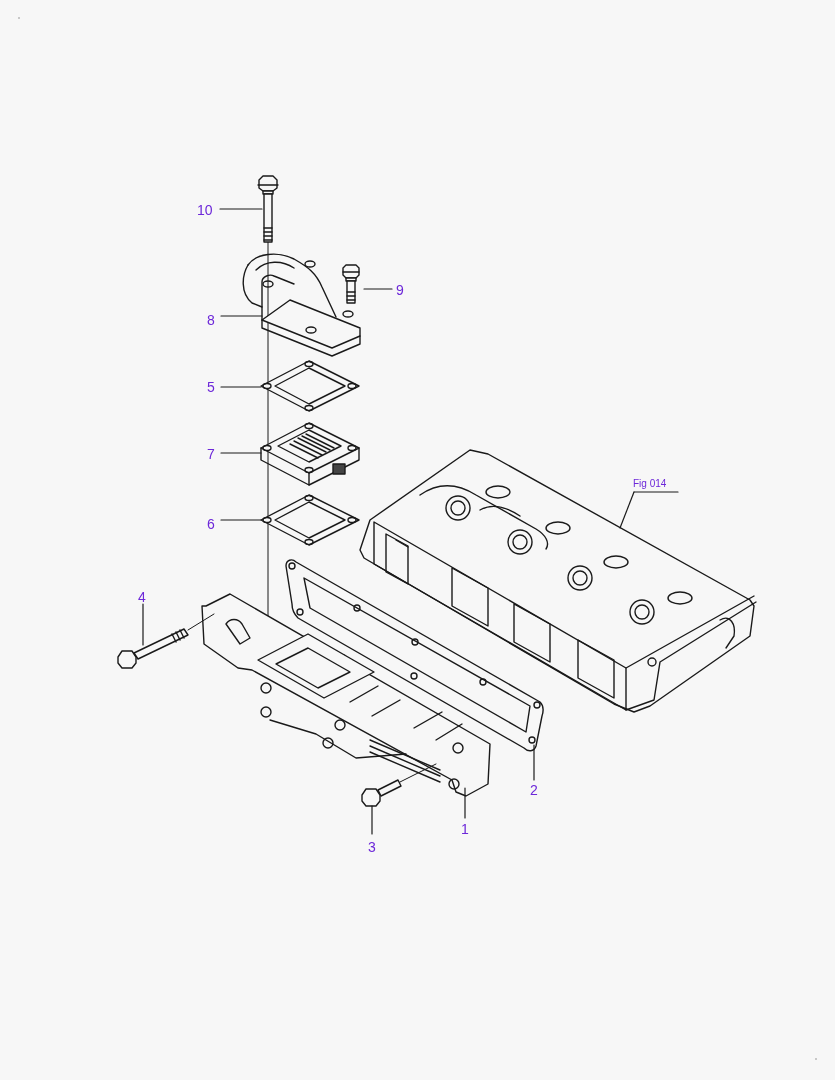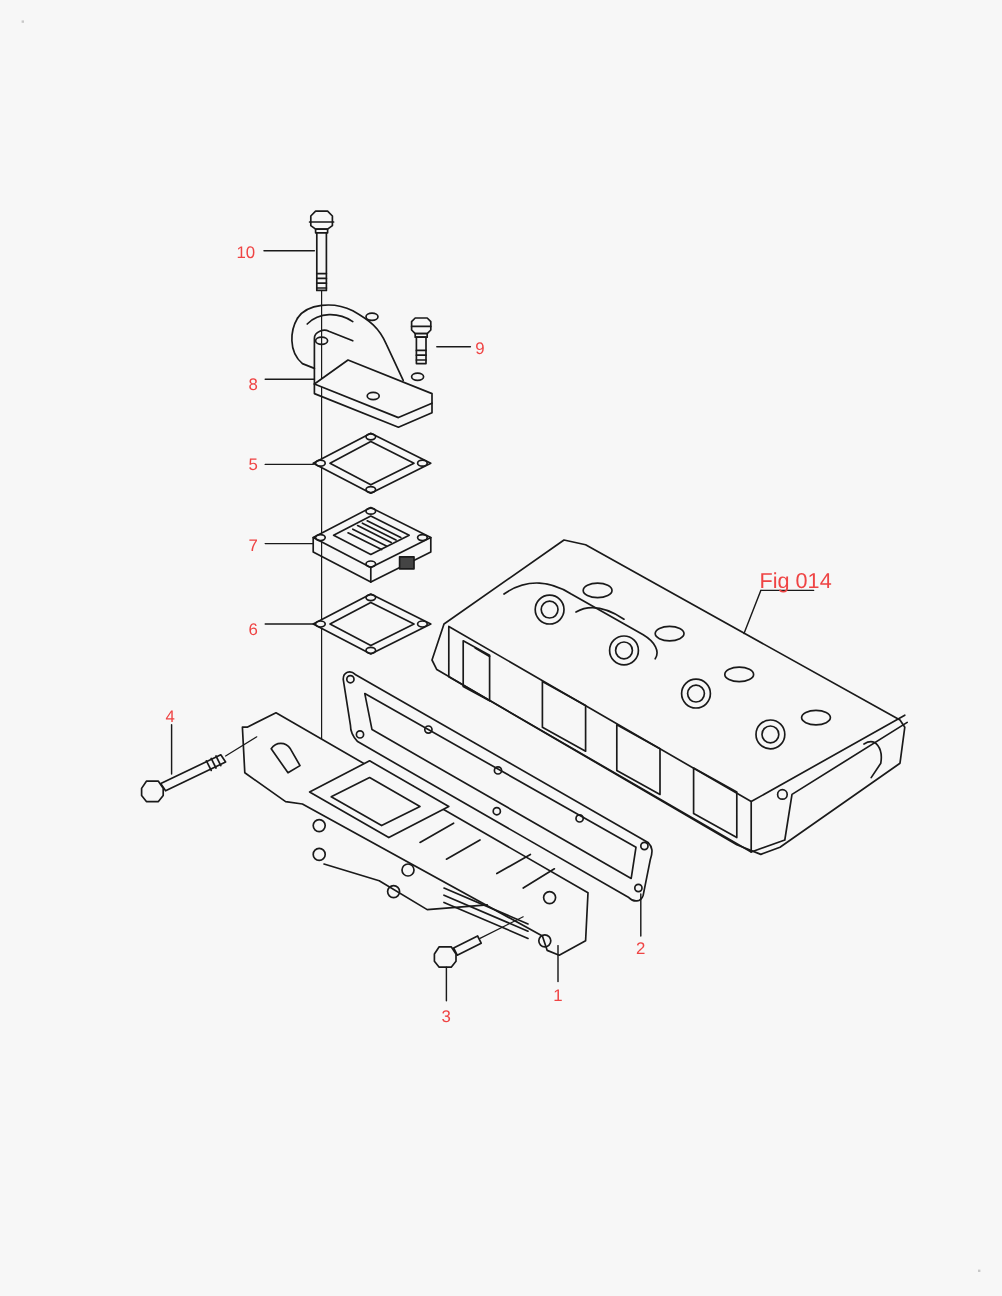--- a/index.html
+++ b/index.html
@@ -1,20 +1,20 @@
 <!DOCTYPE html>
 <html><head>
 <meta charset="utf-8">
 <style>
   html, body { margin:0; padding:0; background:#f7f7f7; }
   body { width:835px; height:1080px; position:relative; overflow:hidden;
          font-family:"Liberation Sans", sans-serif; color:#1a1a1a; }
   #diagram { position:absolute; left:0; top:0; width:835px; height:1080px; }
-  .callout { position:absolute; font-size:14px; line-height:14px; color:#ef4444; }
-  .fig-ref { font-size:18px; }
+  .callout { position:absolute; font-size:14px; line-height:14px; color:#6d28d9; }
+  .fig-ref { font-size:10px; }
   .dot { position:absolute; width:2px; height:2px; background:#c8c8c8; }
 </style>
 </head>
 <body>
 
 <svg id="diagram" viewBox="0 0 835 1080" xmlns="http://www.w3.org/2000/svg" fill="none" stroke="#1a1a1a" stroke-width="1.4" stroke-linejoin="round" stroke-linecap="round">
 
   <line x1="268" y1="235" x2="268" y2="640" stroke-width="1"></line>
 
   <g>

